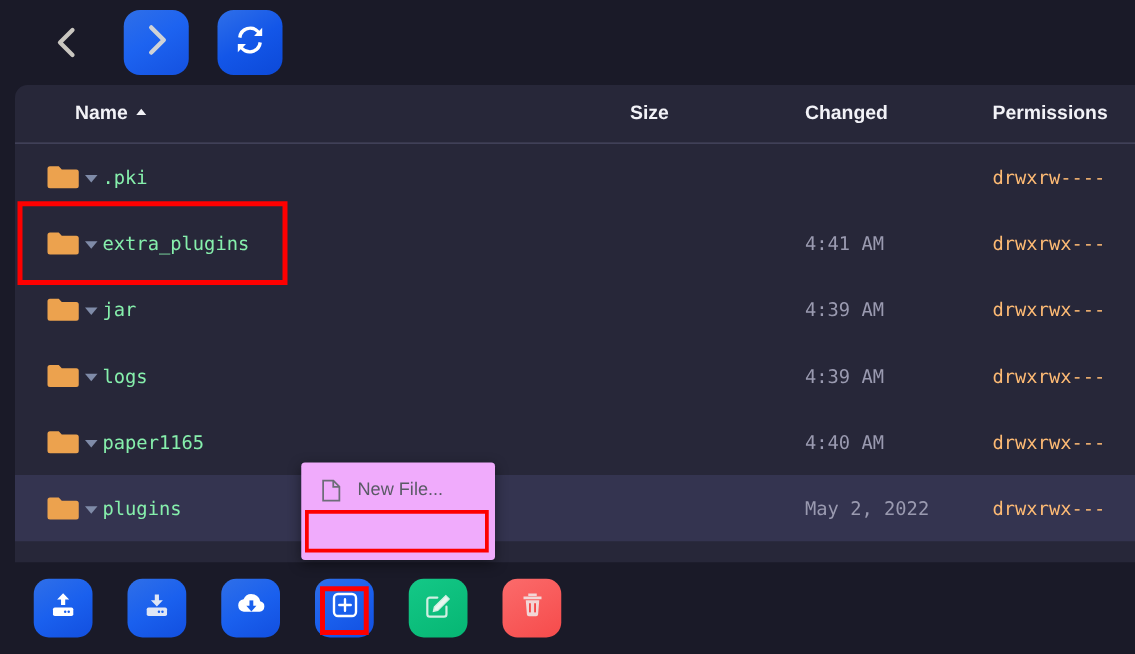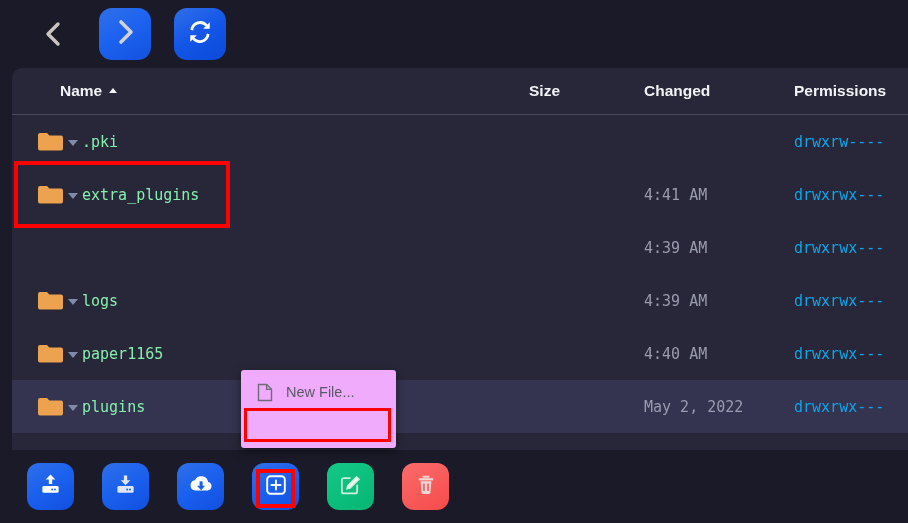--- a/index.html
+++ b/index.html
@@ -45,21 +45,21 @@
   .col-header {
     position: relative; height: 47px;
     border-bottom: 1px solid #4a4a63;
   }
   .col-header .th {
     position: absolute; top: 14px;
     color: #f2f2f7; font-size: 15.5px; font-weight: bold;
     white-space: nowrap;
   }
   .th-name { left: 48px; }
-  .th-size { left: 492px; margin-left: 25px; }
+  .th-size { left: 492px; }
   .th-changed { left: 632px; }
   .th-permissions { left: 782px; }
   .sort-caret {
     display: inline-block; margin-left: 7px;
     width: 0; height: 0; vertical-align: 3px;
     border-left: 4px solid transparent;
     border-right: 4px solid transparent;
     border-bottom: 5px solid #f2f2f7;
   }
 
@@ -74,21 +74,21 @@
     position: absolute; top: 0; height: 53px;
     display: flex; align-items: center;
     color: #d7d7e4;
     font-family: "DejaVu Sans Mono", monospace;
     font-size: 15px;
     white-space: nowrap;
   }
   .cell-name { left: 25px; }
   .cell-size { left: 470px; }
   .cell-changed { left: 632px; color: #9a9ab0; }
-  .cell-perm  { left: 782px; color: #0ea5e9; }
+  .cell-perm  { left: 782px; color: #fdba74; }
 
   .folder-ico {
     width: 27px; height: 21px; flex: none; margin-right: 2px;
     position: relative;
   }
   .folder-ico svg { display: block; }
   .row-caret {
     width: 0; height: 0; flex: none; margin: 3px 4px 0 2px;
     border-left: 5px solid transparent;
     border-right: 5px solid transparent;
@@ -210,20 +210,29 @@
           </span>
           <span class="row-caret"></span>
           <span class="row-name-text">extra_plugins</span>
         </div>
         <div class="cell cell-size"></div>
         <div class="cell cell-changed">4:41 AM</div>
         <div class="cell cell-perm">drwxrwx---</div>
       </div>
 
       <div class="row">
+        <div class="cell cell-name">
+          <span class="folder-ico">
+            <svg width="27" height="21" viewBox="0 0 27 21">
+                <path d="M1 4a2 2 0 0 1 2-2h7l2.4 2.6H24a2 2 0 0 1 2 2v11a2 2 0 0 1-2 2H3a2 2 0 0 1-2-2z" fill="#eca24e"></path>
+              </svg>
+          </span>
+          <span class="row-caret"></span>
+          <span class="row-name-text">jar</span>
+        </div>
         <div class="cell cell-size"></div>
         <div class="cell cell-changed">4:39 AM</div>
         <div class="cell cell-perm">drwxrwx---</div>
       </div>
 
       <div class="row">
         <div class="cell cell-name">
           <span class="folder-ico">
             <svg width="27" height="21" viewBox="0 0 27 21">
                 <path d="M1 4a2 2 0 0 1 2-2h7l2.4 2.6H24a2 2 0 0 1 2 2v11a2 2 0 0 1-2 2H3a2 2 0 0 1-2-2z" fill="#eca24e"></path>

